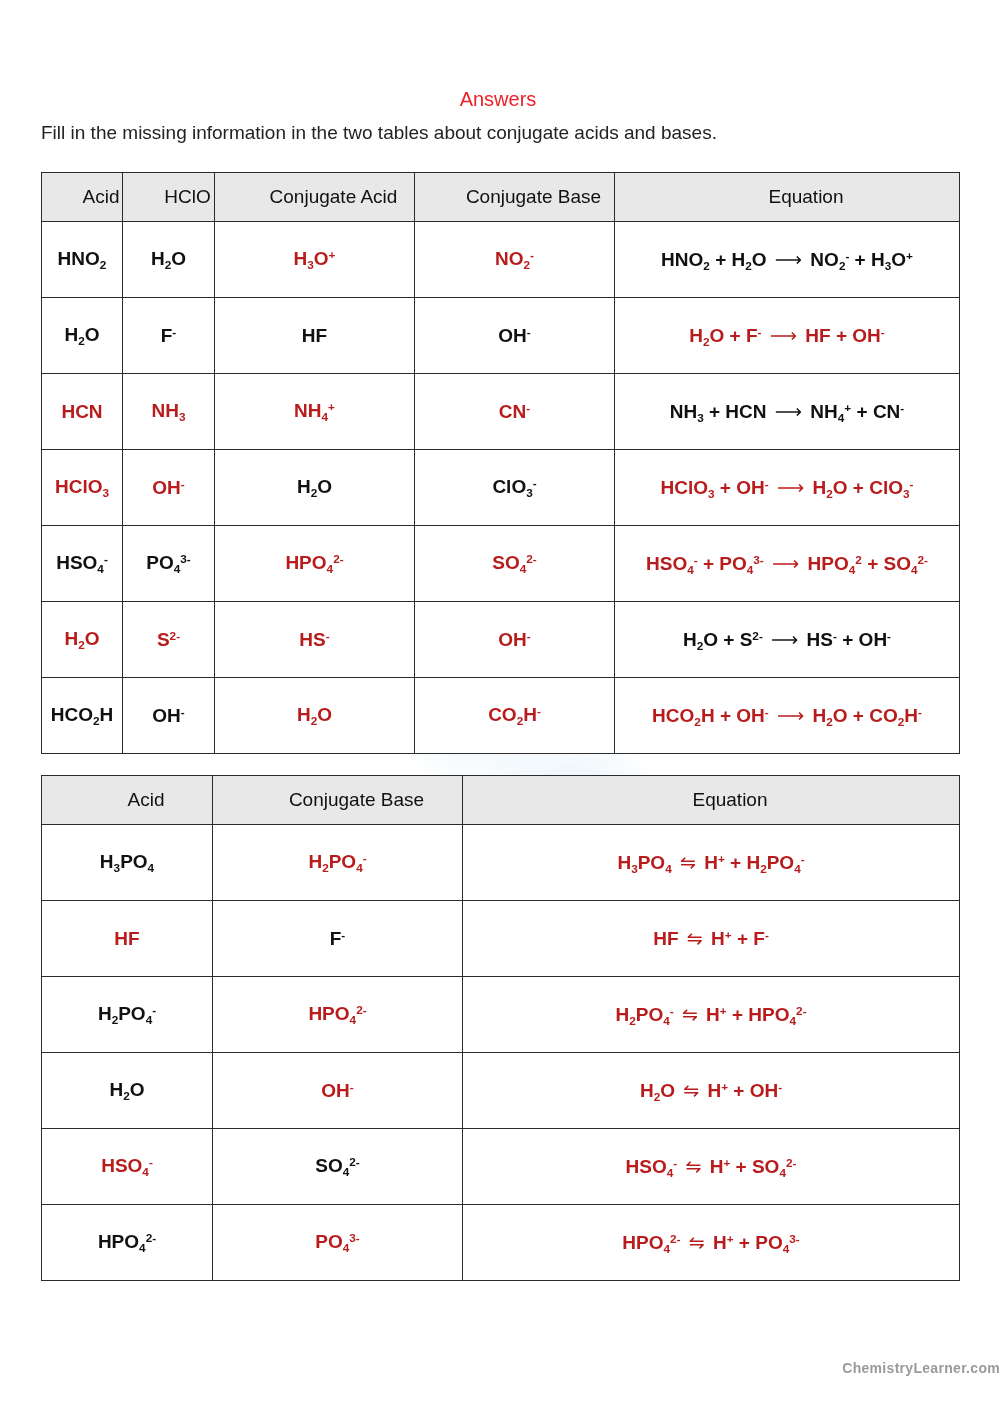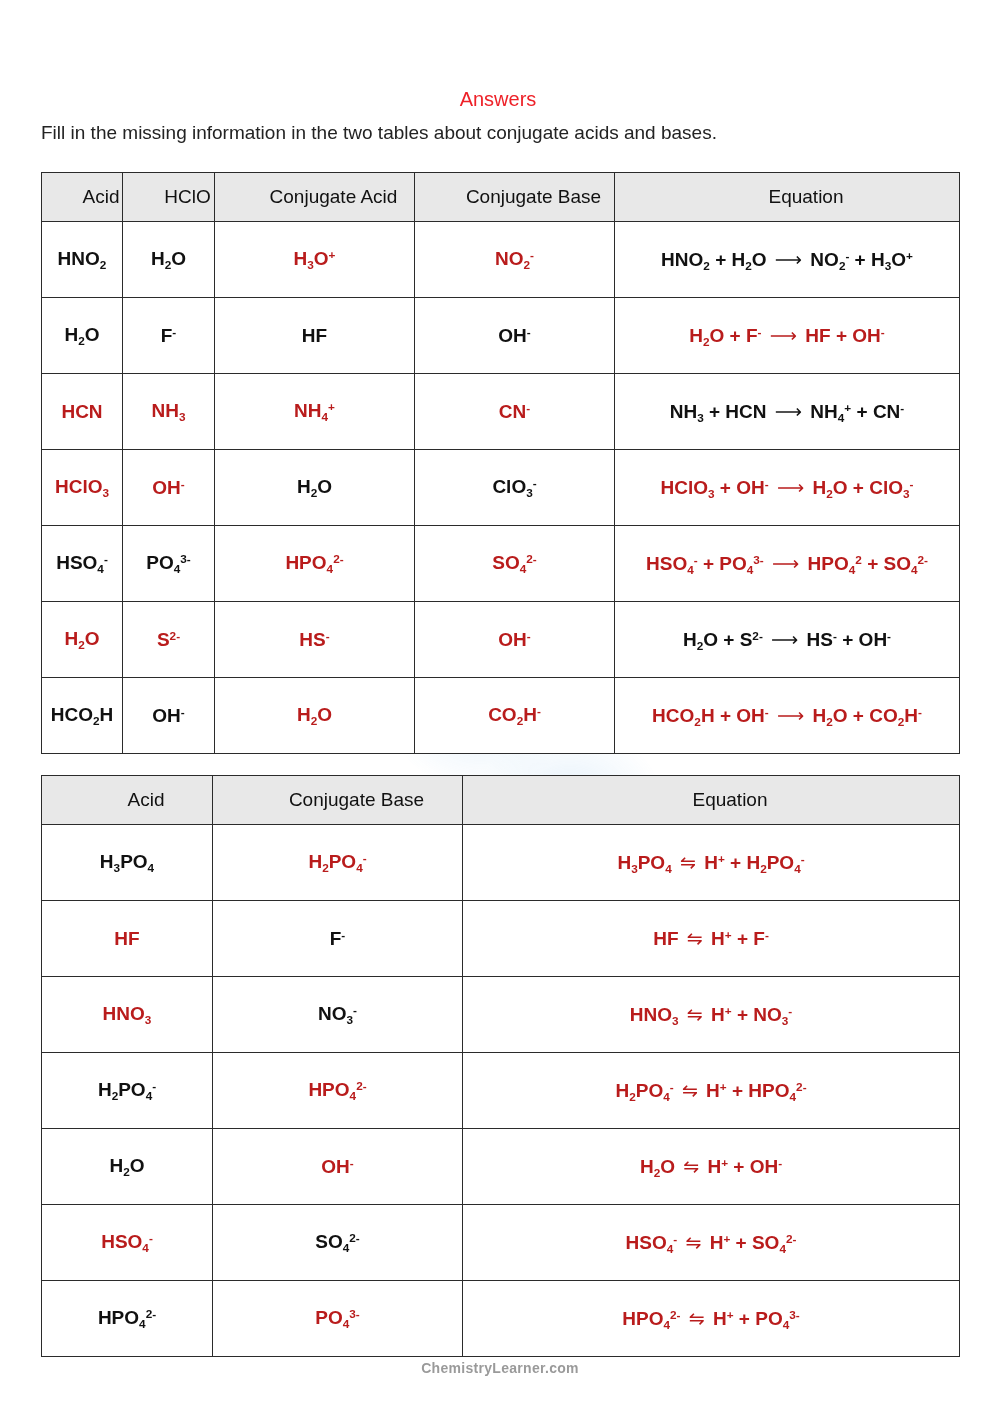--- a/index.html
+++ b/index.html
@@ -122,21 +122,21 @@
     pointer-events: none;
     opacity: 0.30;
   }
 
   
   .footer {
     position: absolute;
     left: 0;
     right: 0;
     top: 1360px;
-    text-align: center;
+    text-align: right;
     font-size: 14px;
     font-weight: bold;
     color: #9a9a9a;
     letter-spacing: 0.3px;
   }
 </style>
 </head>
 <body>
 
 <div class="page">
@@ -258,25 +258,20 @@
           <td><span class="f ">H<sub>3</sub>PO<sub>4</sub></span></td>
           <td class="red"><span class="f ">H<sub>2</sub>PO<sub>4</sub><sup>-</sup></span></td>
           <td class="red"><span class="f eq">H<sub>3</sub>PO<sub>4</sub> <span class="ar">⇋</span> H<sup>+</sup> + H<sub>2</sub>PO<sub>4</sub><sup>-</sup></span></td>
         </tr>
         <tr>
           <td class="red"><span class="f ">HF</span></td>
           <td><span class="f ">F<sup>-</sup></span></td>
           <td class="red"><span class="f eq">HF <span class="ar">⇋</span> H<sup>+</sup> + F<sup>-</sup></span></td>
         </tr>
         <tr>
-          <td class="red"><span class="f ">HNO<sub>3</sub></span></td>
-          <td><span class="f ">NO<sub>3</sub><sup>-</sup></span></td>
-          <td class="red"><span class="f eq">HNO<sub>3</sub> <span class="ar">⇋</span> H<sup>+</sup> + NO<sub>3</sub><sup>-</sup></span></td>
-        </tr>
-        <tr>
           <td><span class="f ">H<sub>2</sub>PO<sub>4</sub><sup>-</sup></span></td>
           <td class="red"><span class="f ">HPO<sub>4</sub><sup>2-</sup></span></td>
           <td class="red"><span class="f eq">H<sub>2</sub>PO<sub>4</sub><sup>-</sup> <span class="ar">⇋</span> H<sup>+</sup> + HPO<sub>4</sub><sup>2-</sup></span></td>
         </tr>
         <tr>
           <td><span class="f ">H<sub>2</sub>O</span></td>
           <td class="red"><span class="f ">OH<sup>-</sup></span></td>
           <td class="red"><span class="f eq">H<sub>2</sub>O <span class="ar">⇋</span> H<sup>+</sup> + OH<sup>-</sup></span></td>
         </tr>
         <tr>

